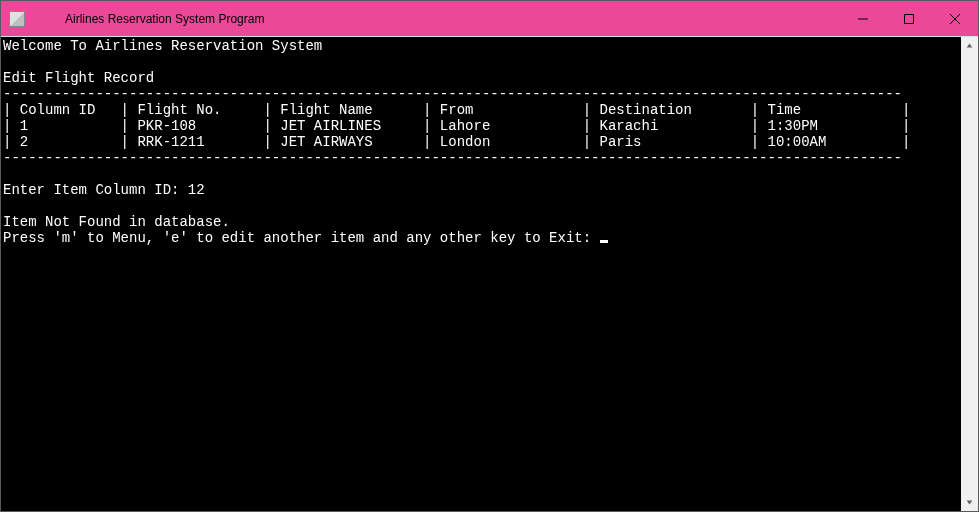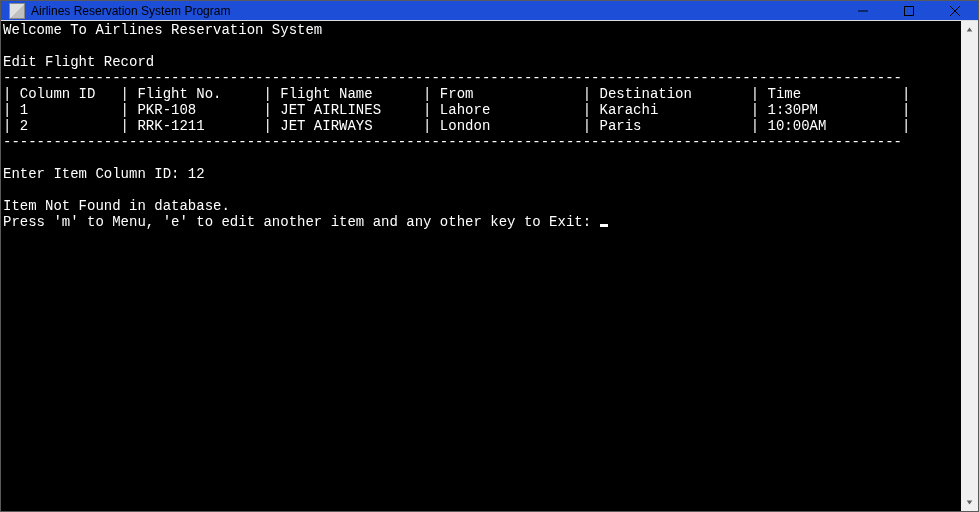--- a/index.html
+++ b/index.html
@@ -7,26 +7,27 @@
       width: 979px;
       height: 512px;
       font-family: 'Segoe UI', Tahoma, sans-serif;
       background: #fff;
       border: 1px solid #5a5a5a;
       display: flex;
       flex-direction: column;
       overflow: hidden;
     }
     .titlebar {
-      height: 20px;
-      background: #1d4ed8;
+      height: 36px;
+      background: #ec4899;
       display: flex;
       align-items: center;
       border-bottom: 1px solid #ddd;
       position: relative;
+      gap: 34px;
     }
     .titlebar-icon {
       width: 16px;
       height: 16px;
       margin-left: 8px;
       margin-right: 6px;
       background: linear-gradient(135deg, #e0e0e0 50%, #c0c0c0 50%);
       border: 1px solid #888;
     }
     .titlebar-text {

